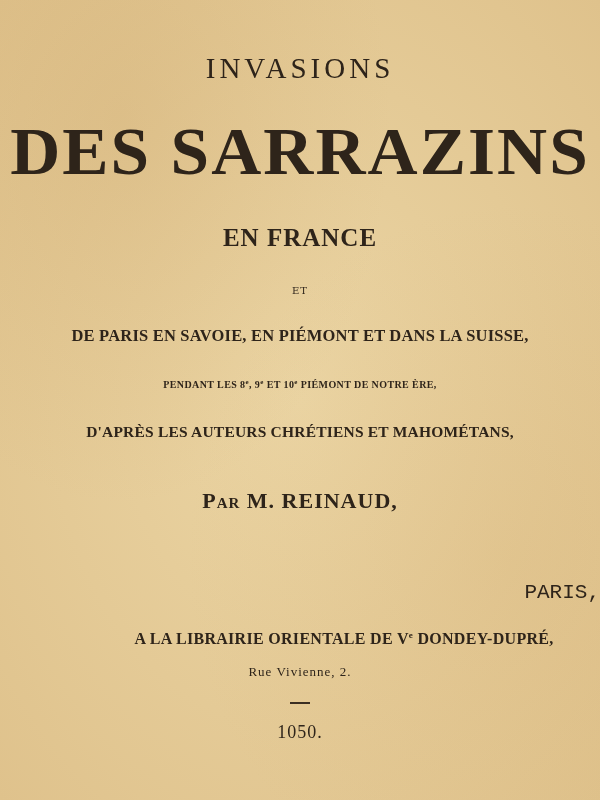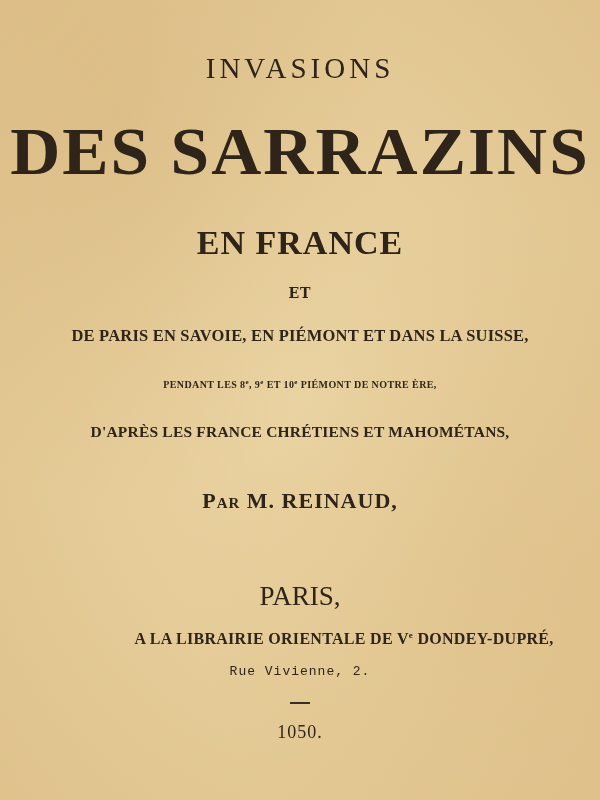--- a/index.html
+++ b/index.html
@@ -11,48 +11,48 @@
       radial-gradient(ellipse at 85% 70%, rgba(210,170,110,0.2), transparent 45%),
       radial-gradient(ellipse at 50% 50%, #ebd5a4, #dfc28c);
     color: #2e241a;
     font-family: "DejaVu Serif", "Liberation Serif", serif;
     position: relative;
   }
   .page { position: absolute; left: 0; top: 0; width: 600px; height: 800px; }
   .line { position: absolute; left: 0; width: 600px; text-align: center; white-space: nowrap; }
   .l1 { top: 52px; font-size: 29px; letter-spacing: 4px; font-family: "Liberation Serif", serif; }
   .l2 { top: 112px; font-size: 68px; font-weight: bold; letter-spacing: 2px; font-family: "Liberation Serif", serif; transform: scaleX(1.02); }
-  .l3 { top: 224px; font-size: 34px; font-weight: bold; letter-spacing: 1px; font-family: "Liberation Serif", serif; }
-  .l4 { top: 285px; font-size: 14px; font-weight: bold; letter-spacing: 1px; }
+  .l3 { top: 224px; font-size: 25px; font-weight: bold; letter-spacing: 1px; font-family: "Liberation Serif", serif; }
+  .l4 { top: 285px; font-size: 10px; font-weight: normal; letter-spacing: 1px; }
   .l5 { top: 326px; font-size: 16.5px; font-weight: bold; font-family: "Liberation Serif", serif; letter-spacing: 0.2px; }
   .l6 { top: 378px; font-size: 10px; font-weight: bold; letter-spacing: 0.4px; font-family: "Liberation Serif", serif; }
   .l6 .sup { font-size: 7px; vertical-align: super; }
   .l7 { top: 423px; font-size: 15.5px; font-weight: bold; font-family: "Liberation Serif", serif; letter-spacing: 0.2px; }
   .l8 { top: 488px; font-size: 22px; font-weight: bold; letter-spacing: 1px; font-family: "Liberation Serif", serif; }
   .l8 .sc { font-size: 15px; }
-  .l9 { top: 581px; font-size: 27px; font-family: Liberation Serif, serif; }
+  .l9 { top: 581px; font-size: 21px; font-family: Liberation Mono, monospace; text-align: right; }
   .l10 { top: 630px; font-size: 16px; font-weight: bold; font-family: "Liberation Serif", serif; letter-spacing: 0.3px; padding-left: 44px; }
   .l10 .sup { font-size: 9px; vertical-align: super; }
-  .l11 { top: 664px; font-size: 13px; font-family: Liberation Mono, monospace; letter-spacing: 1px; }
+  .l11 { top: 664px; font-size: 13px; font-family: Liberation Serif, serif; letter-spacing: 1px; }
   .rule { position: absolute; top: 702px; left: 290px; width: 20px; height: 2px; background: #3a2e22; }
   .l12 { top: 722px; font-size: 18px; font-family: "Liberation Serif", serif; letter-spacing: 1px; }
 </style>
 </head>
 <body>
 
 <div class="page">
   <div class="line l1">INVASIONS</div>
   <div class="line l2">DES SARRAZINS</div>
   <div class="line l3">EN FRANCE</div>
   <div class="line l4">ET</div>
   <div class="line l5">DE PARIS EN SAVOIE, EN PIÉMONT ET DANS LA SUISSE,</div>
   <div class="line l6">
     <span>PENDANT LES 8</span><span class="sup">e</span><span>, 9</span><span class="sup">e</span><span> ET 10</span><span class="sup">e</span><span> PIÉMONT DE NOTRE ÈRE,</span>
   </div>
-  <div class="line l7">D'APRÈS LES FRANCE CHRÉTIENS ET MAHOMÉTANS,</div>
+  <div class="line l7">D'APRÈS LES AUTEURS CHRÉTIENS ET MAHOMÉTANS,</div>
   <div class="line l8">
     <span>P</span><span class="sc">AR</span><span> M. REINAUD,</span>
   </div>
   <div class="line l9">PARIS,</div>
   <div class="line l10">
     <span>A LA LIBRAIRIE ORIENTALE DE V</span><span class="sup">e</span><span> DONDEY-DUPRÉ,</span>
   </div>
   <div class="line l11">Rue Vivienne, 2.</div>
   <div class="rule"></div>
   <div class="line l12">1050.</div>

